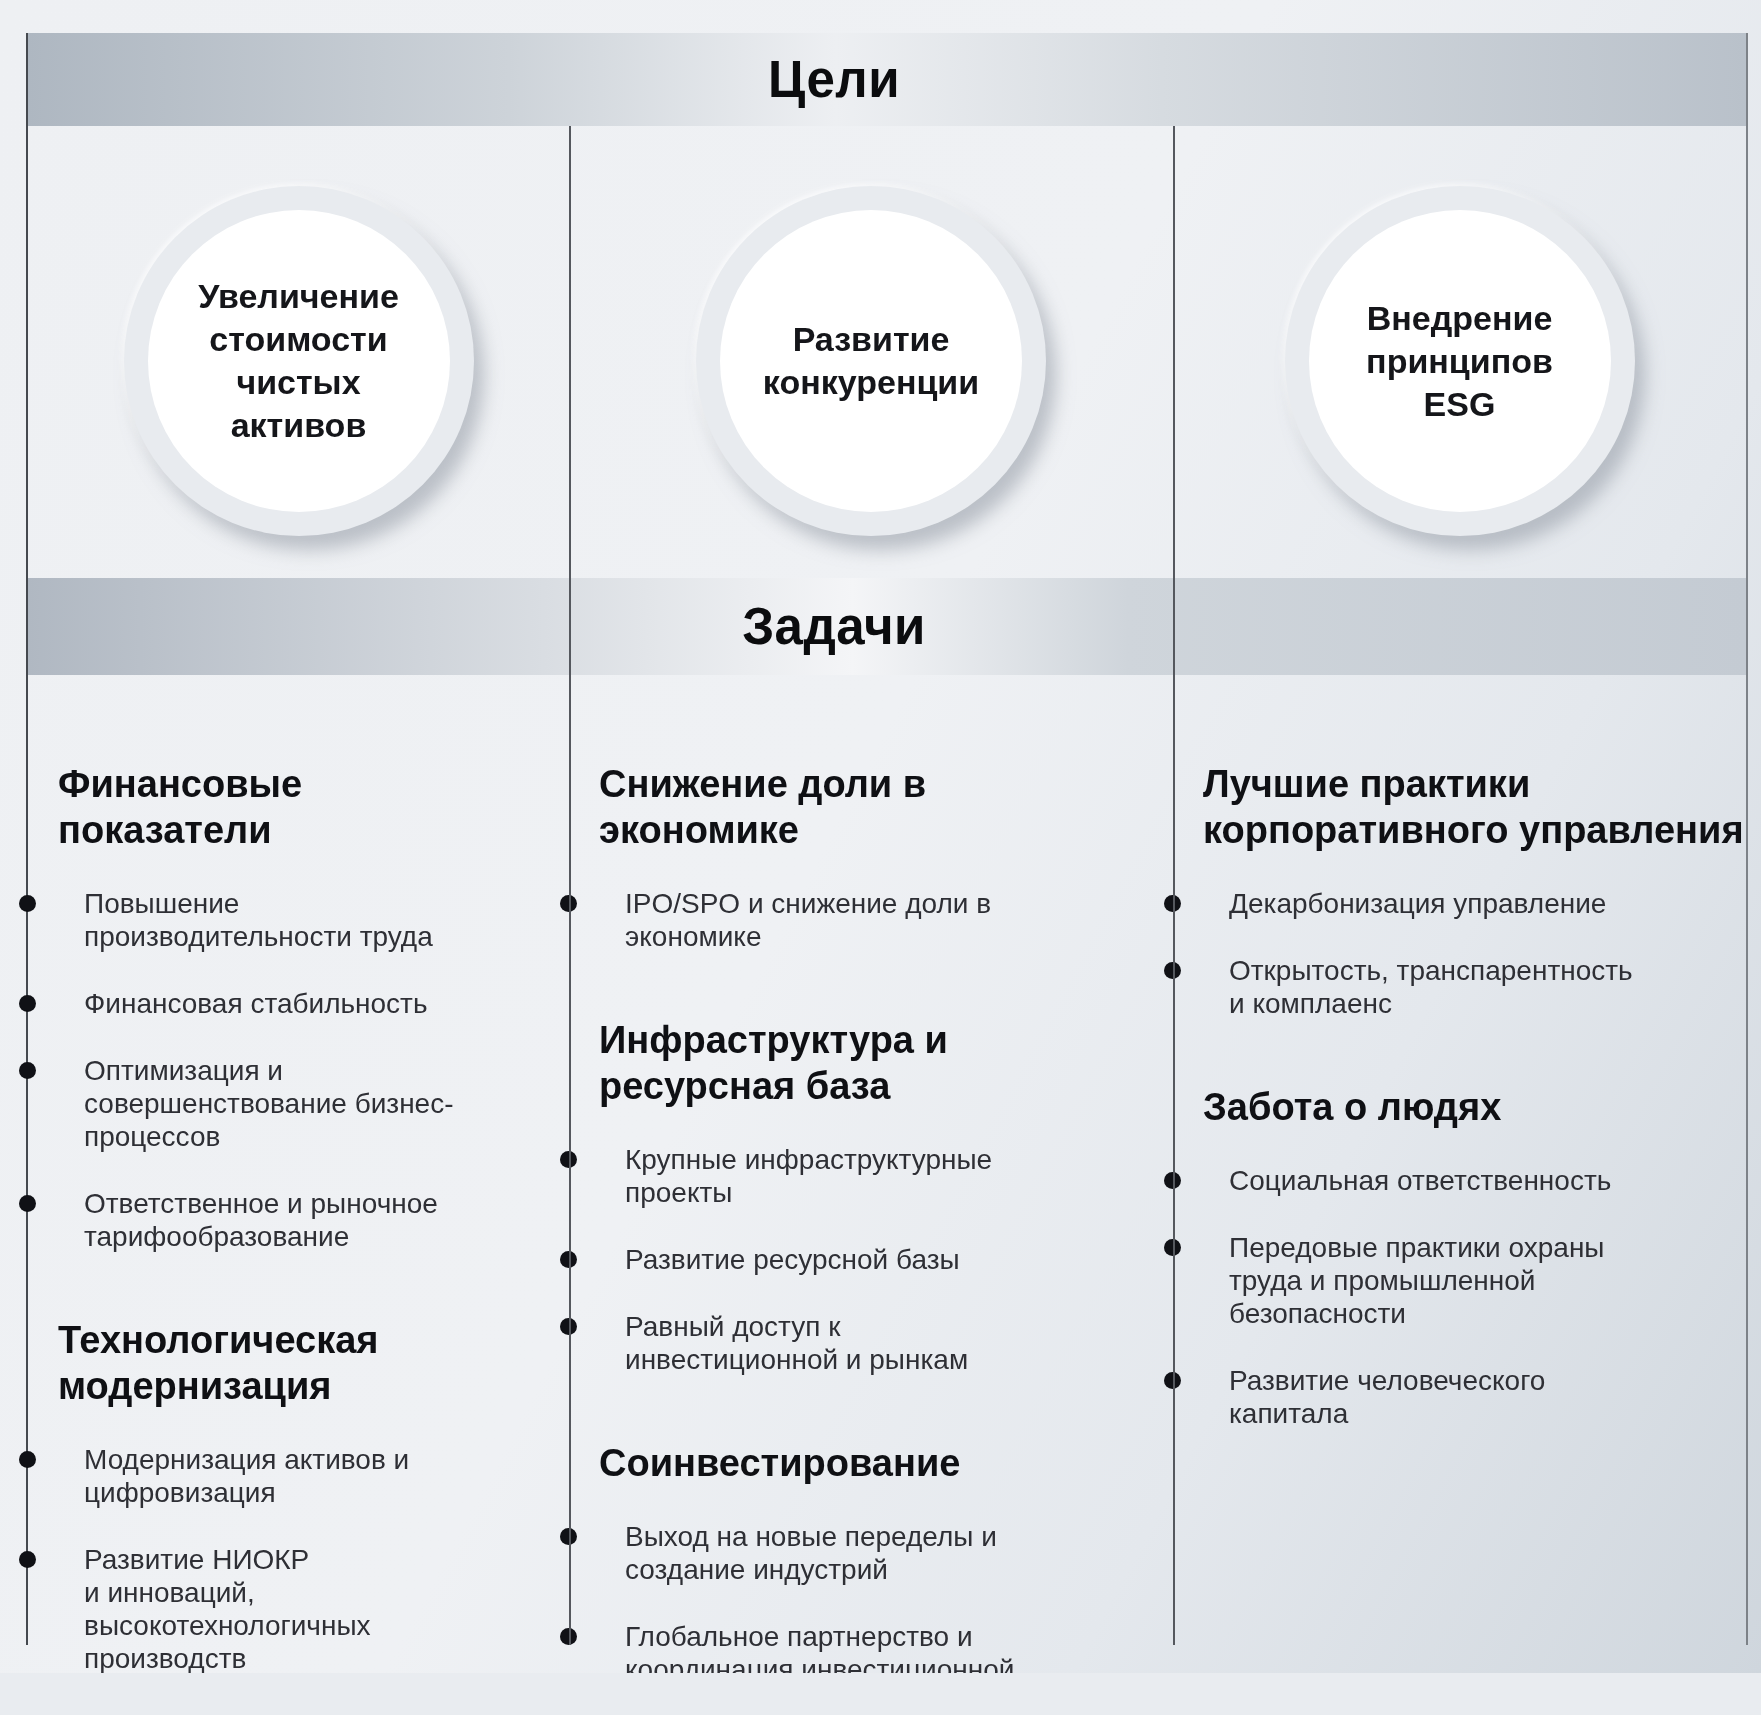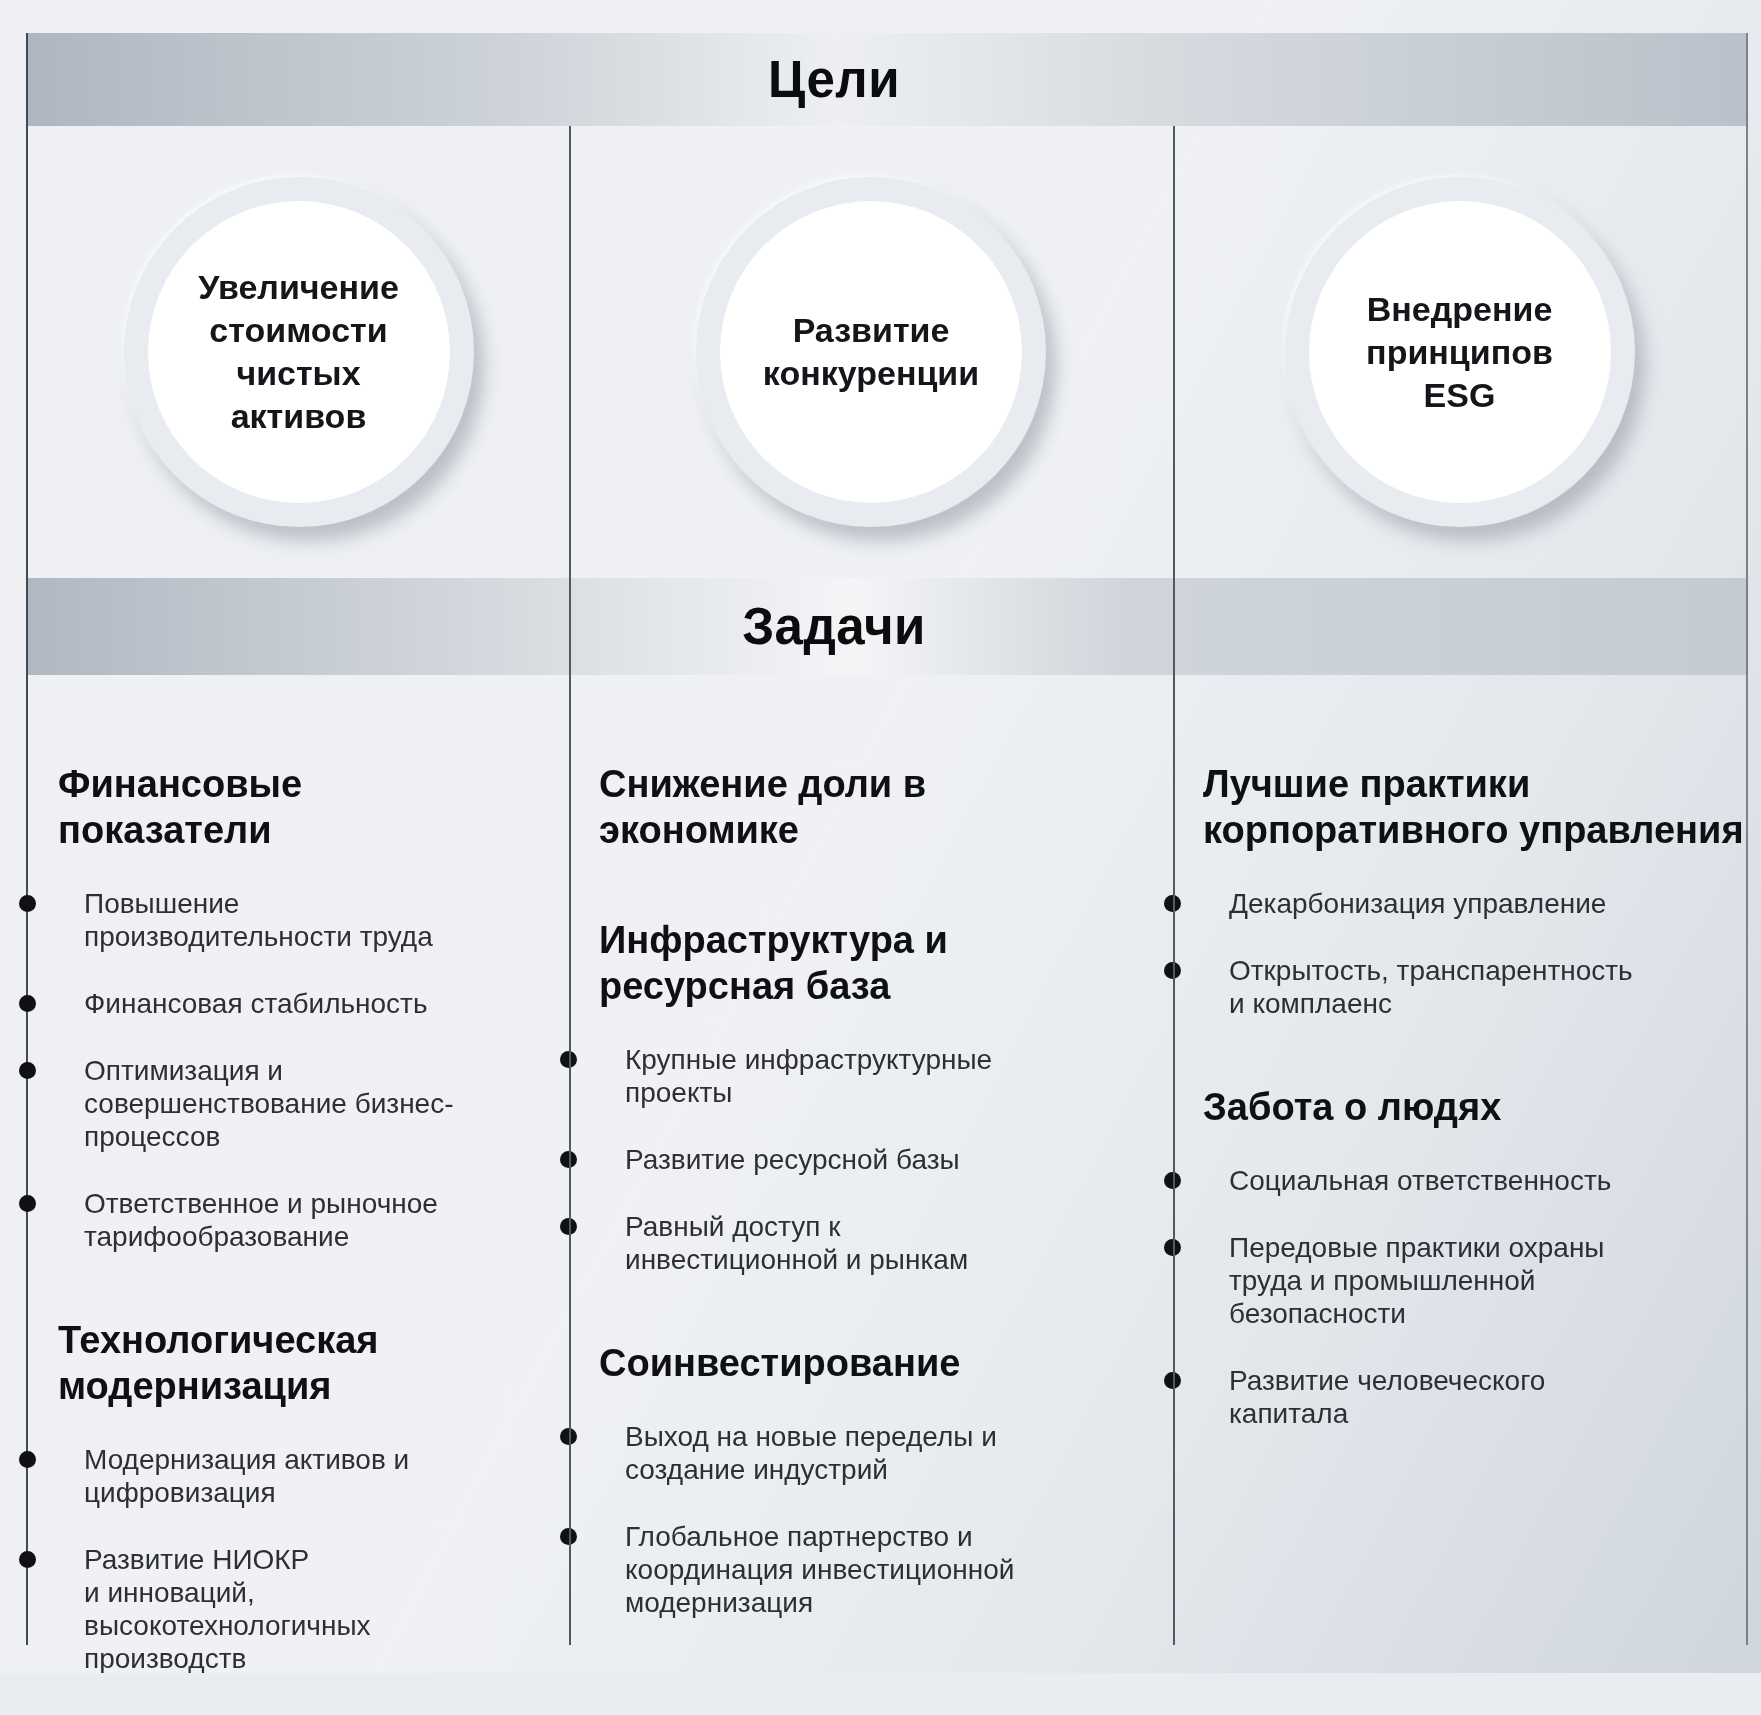--- a/index.html
+++ b/index.html
@@ -29,21 +29,21 @@
   .band-tasks{
     top:545px;height:97px;
     background:linear-gradient(90deg,#b0b8c2 0%,#d9dde2 30%,#f4f5f7 48%,#cfd5db 64%,#c4cbd3 100%);
   }
   .band-title{
     font-size:51px;font-weight:bold;color:#0b0c0e;
     transform:translateX(-53px);
     letter-spacing:.5px;
   }
   .goals-row{
-    position:absolute;left:0;right:0;top:93px;height:452px;
+    position:absolute;left:0;right:0;top:102px;height:452px;
     display:grid;grid-template-columns:541px 604px 573px;
     align-items:center;justify-items:center;
   }
   .circle{
     width:350px;height:350px;border-radius:50%;
     background:#e8ebef;
     box-shadow:10px 14px 18px rgba(143,152,163,.55), -2px -2px 6px rgba(255,255,255,.8);
     display:flex;align-items:center;justify-content:center;
   }
   .circle-inner{
@@ -141,20 +141,23 @@
 и инноваций,
 высокотехнологичных
 производств</li>
           </ul>
         </div>
       </div>
 
       <div class="task-col">
         <div class="section">
           <h3 class="section-heading w430">Снижение доли в экономике</h3>
+          <ul>
+            <li class="w420">IPO/SPO и снижение доли в экономике</li>
+          </ul>
         </div>
         <div class="section">
           <h3 class="section-heading w450">Инфраструктура и ресурсная база</h3>
           <ul>
             <li class="w420">Крупные инфраструктурные проекты</li>
             <li>Развитие ресурсной базы</li>
             <li class="w400">Равный доступ к инвестиционной и рынкам</li>
           </ul>
         </div>
         <div class="section">

